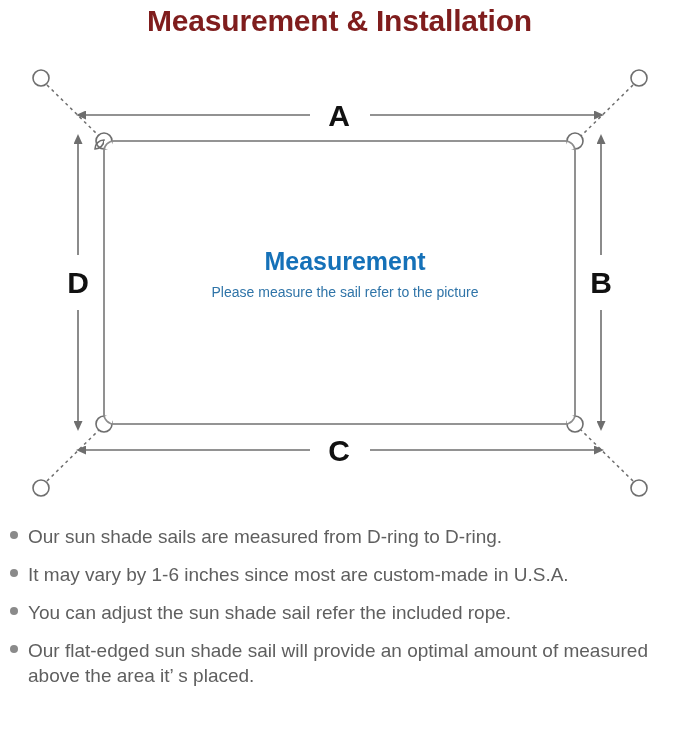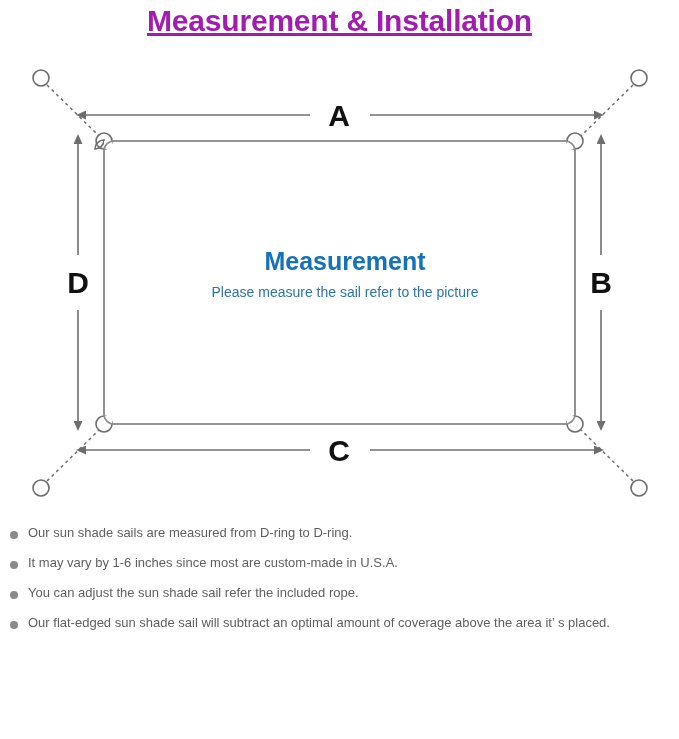--- a/index.html
+++ b/index.html
@@ -18,23 +18,22 @@
 
   
   #page-title {
     position: absolute;
     left: 0;
     top: 4px;
     width: 679px;
     text-align: center;
     font-size: 30px;
     font-weight: bold;
-    color: #a21caf;
+    color: #7f1d1d;
     letter-spacing: -0.2px;
-    text-decoration: underline;
   }
 
   
   #diagram {
     position: absolute;
     left: 0;
     top: 52px;
     width: 679px;
     height: 460px;
   }
@@ -67,21 +66,21 @@
     top: 524px;
     width: 679px;
     padding: 0;
     margin: 0;
     list-style: none;
   }
   .note-item {
     position: relative;
     padding-left: 28px;
     margin-bottom: 13px;
-    font-size: 13px;
+    font-size: 19px;
     line-height: 1.32;
     color: #5f5f5f;
   }
   .note-bullet {
     position: absolute;
     left: 10px;
     top: 7px;
     width: 8px;
     height: 8px;
     border-radius: 50%;
@@ -169,15 +168,15 @@
   <li class="note-item">
     <span class="note-bullet"></span>
     <span class="note-text">It may vary by 1-6 inches since most are custom-made in U.S.A.</span>
   </li>
   <li class="note-item">
     <span class="note-bullet"></span>
     <span class="note-text">You can adjust the sun shade sail refer the included rope.</span>
   </li>
   <li class="note-item">
     <span class="note-bullet"></span>
-    <span class="note-text">Our flat-edged sun shade sail will subtract an optimal amount of coverage above the area it’ s placed.</span>
+    <span class="note-text">Our flat-edged sun shade sail will provide an optimal amount of measured above the area it’ s placed.</span>
   </li>
 </ul>
 
 </body></html>

